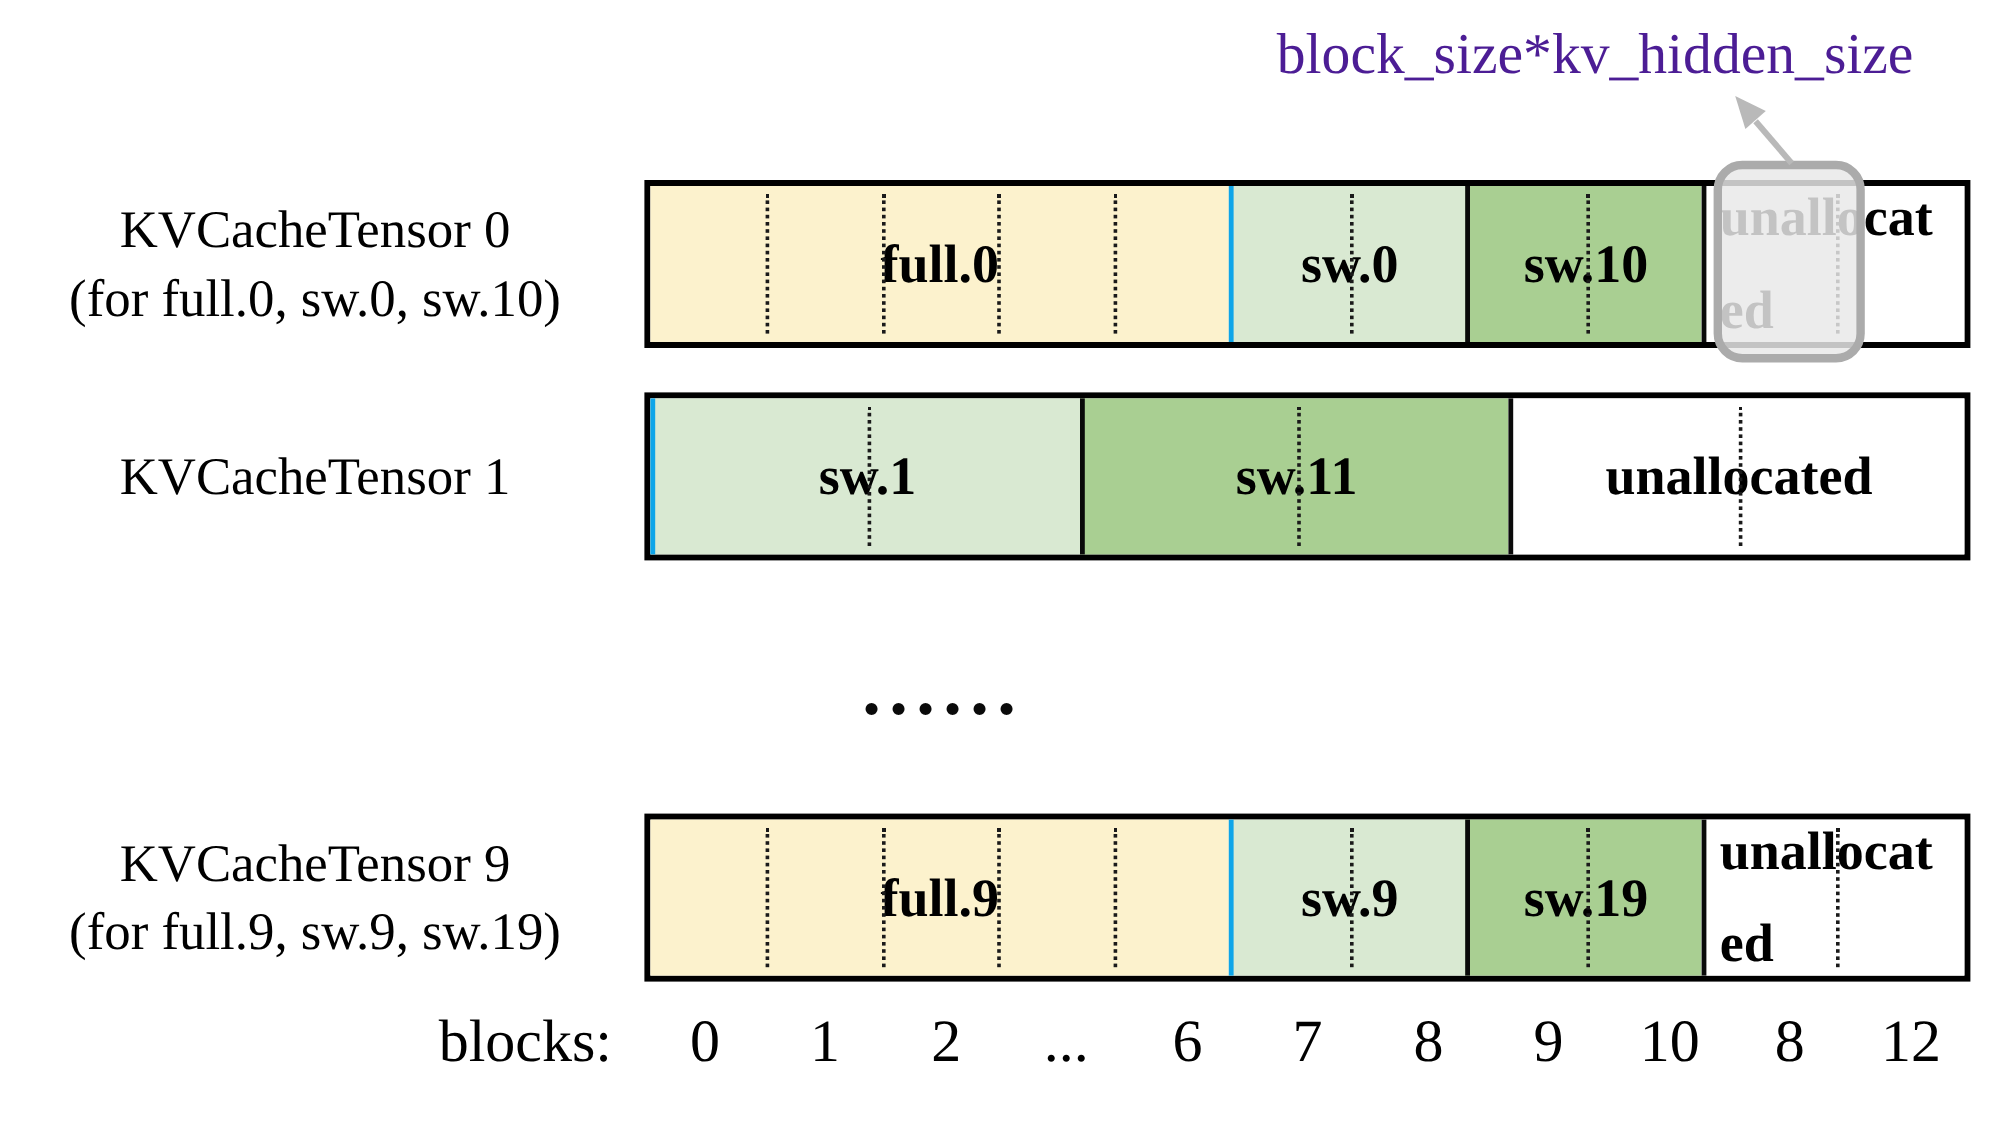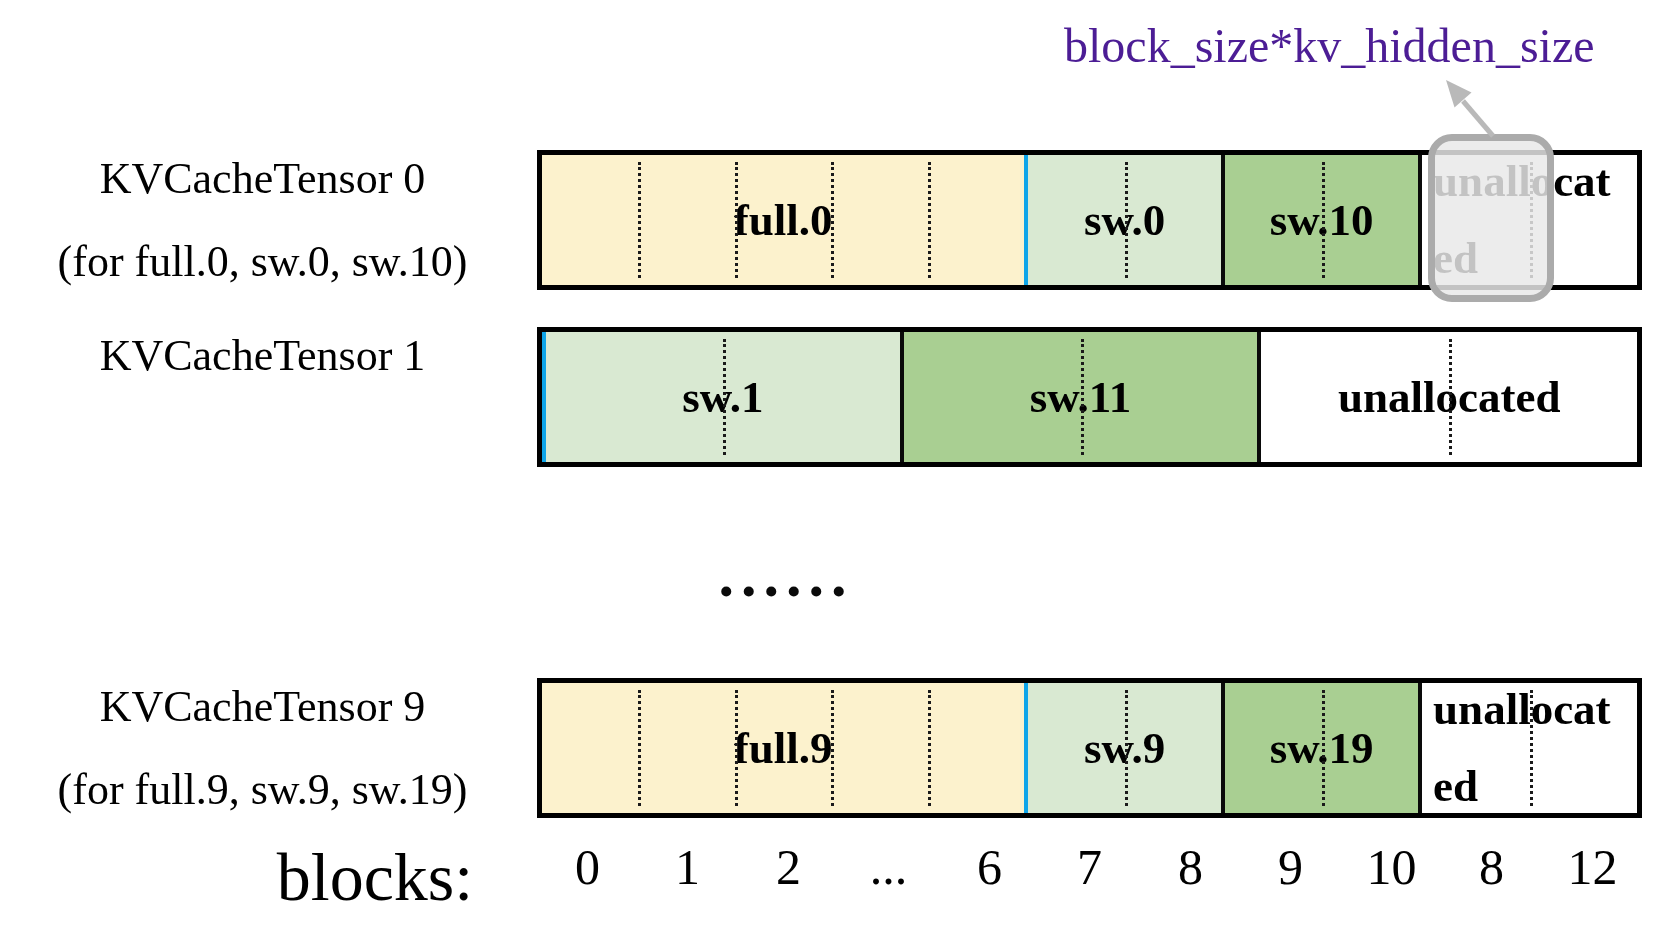--- a/index.html
+++ b/index.html
@@ -19,21 +19,21 @@
     white-space:nowrap;
     color:#4c1d95;
     margin-left:14px;
   }
   .arrow-svg{position:absolute;left:0;top:0;z-index:6;}
 
   
   .row{position:absolute;left:0;width:1676px;height:140px;}
   .row-label{
     position:absolute;left:10px;top:0;width:505px;height:140px;
-    display:flex;flex-direction:column;justify-content:space-between;align-items:center;
+    display:flex;flex-direction:column;justify-content:center;align-items:center;
     font-size:44px;line-height:57px;text-align:center;white-space:nowrap;
   }
   .bar{
     position:absolute;left:537px;top:0;
     width:1105px;height:140px;
     border:5px solid #000;
     box-sizing:border-box;
     display:flex;
     background:#fff;
   }
@@ -74,21 +74,21 @@
   .dots{
     position:absolute;left:537px;top:540px;width:498px;
     text-align:center;
     font-size:62px;font-weight:bold;letter-spacing:7px;
     color:#0a0a0a;
   }
 
   
   .axis-label{
     position:absolute;left:240px;top:838px;width:270px;
-    text-align:center;font-size:68px;white-space:nowrap;font-family:Liberation Serif, serif;
+    text-align:right;font-size:50px;white-space:nowrap;font-family:Liberation Serif, serif;
   }
   .tick{
     position:absolute;top:838px;width:101px;
     text-align:center;font-size:50px;
   }
 </style>
 </head>
 <body>
 
 <div class="canvas" style="--c-full: #FCF2CD; --c-sw-a: #D9E9D2; --c-sw-b: #A9CF92; --c-un: #FFFFFF; --c-hl: #ABABAB;">

